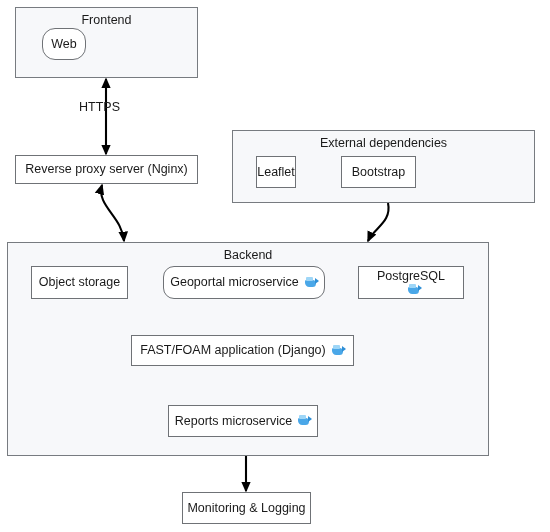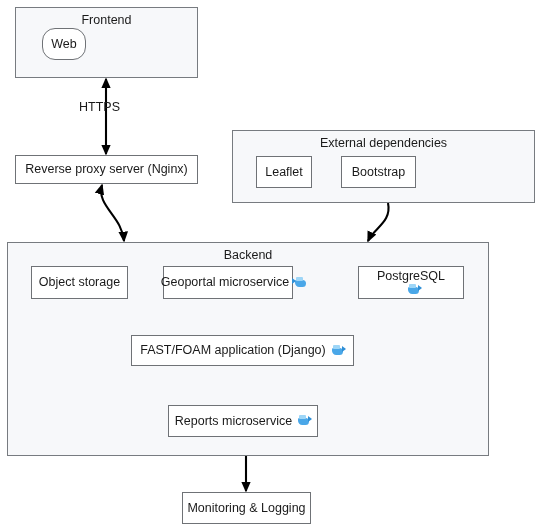--- a/index.html
+++ b/index.html
@@ -150,36 +150,36 @@
     <span>HTTPS</span>
   </div>
 
   <div class="node" style="left:15px; top:155px; width:183px; height:29px;">
     <span class="label">Reverse proxy server (Nginx)</span>
   </div>
 
   <div class="group" style="left:232px; top:130px; width:303px; height:73px;">
     <div class="group-title">External dependencies</div>
   </div>
-  <div class="node" style="left:256px; top:156px; width:56px; height:32px;">
+  <div class="node" style="left:256px; top:156px; width:40px; height:32px;">
     <span class="label">Leaflet</span>
   </div>
   <div class="node" style="left:341px; top:156px; width:75px; height:32px;">
     <span class="label">Bootstrap</span>
   </div>
 
   <div class="group" style="left:7px; top:242px; width:482px; height:214px;">
     <div class="group-title">Backend</div>
   </div>
 
   <div class="node" style="left:31px; top:266px; width:97px; height:33px;">
     <span class="label">Object storage</span>
   </div>
 
-  <div class="node" style="left:163px; top:266px; width:130px; height:33px;">
+  <div class="node" style="left:163px; top:266px; width:162px; height:33px;border-radius:11px;">
     <span class="label">Geoportal microservice</span>
     <span class="whale">
       <span class="body"></span>
         <span class="stack"></span>
         <span class="tail"></span>
     </span>
   </div>
 
   <div class="node" style="left:358px; top:266px; width:106px; height:33px;flex-direction:column;">
     <span class="label">PostgreSQL</span>

